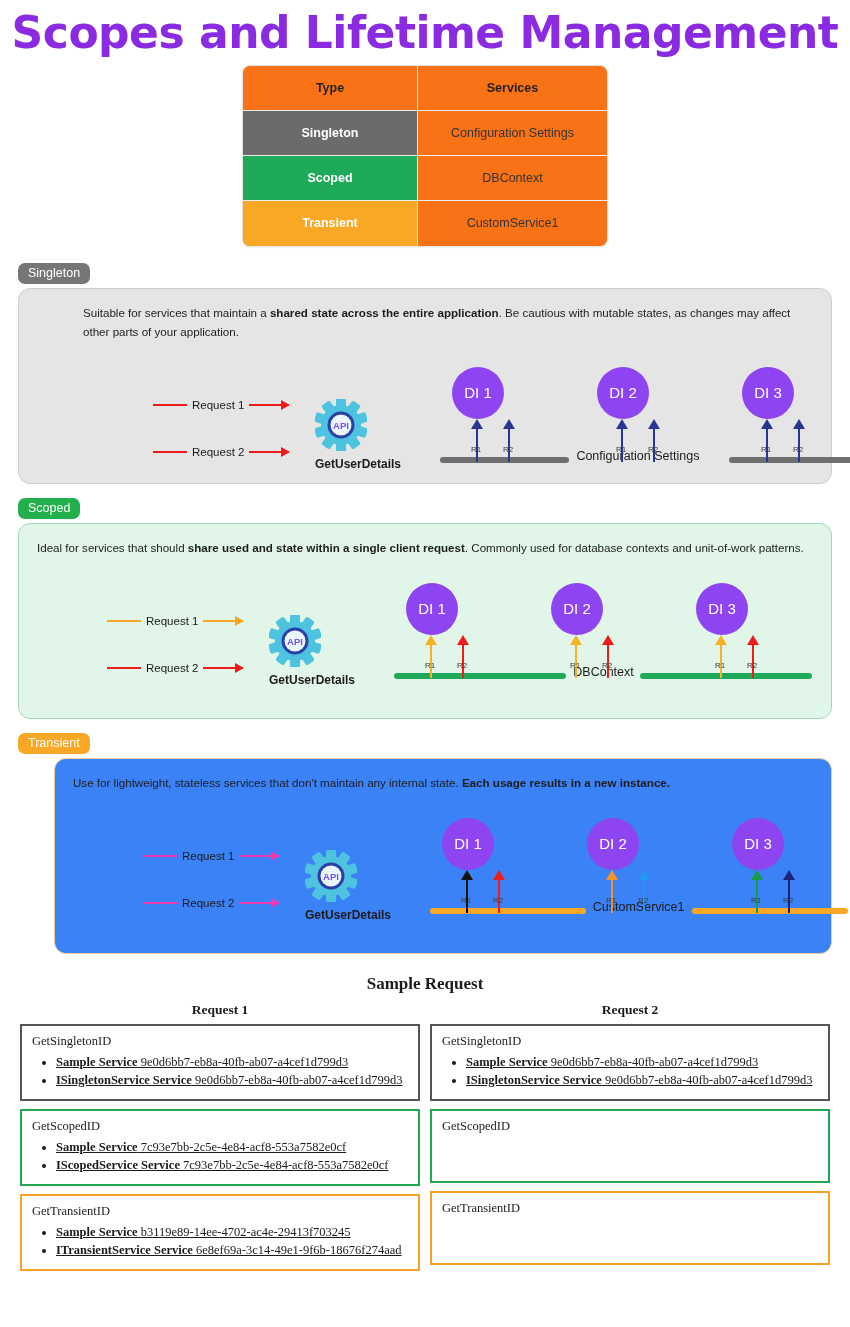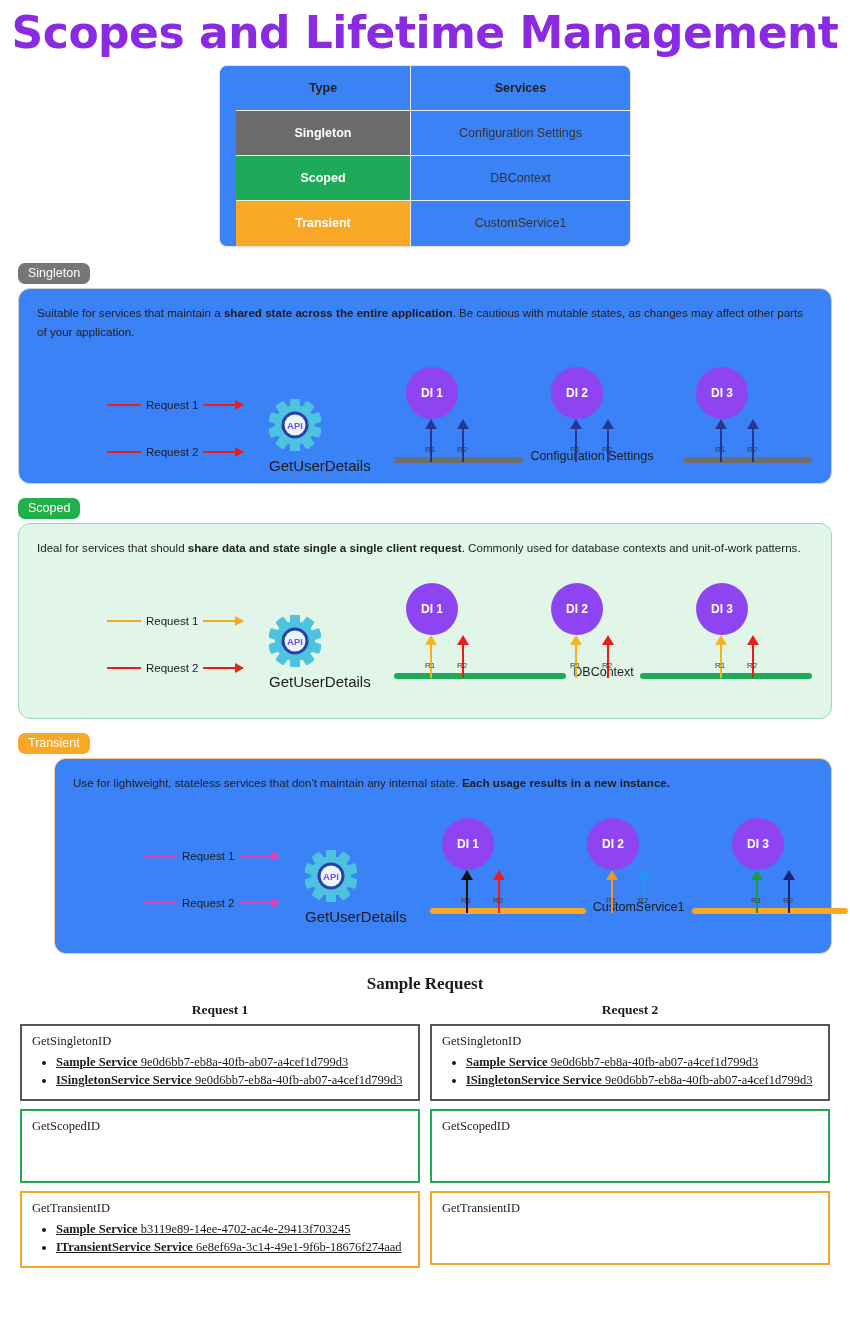--- a/index.html
+++ b/index.html
@@ -23,27 +23,26 @@
     margin: 8px 0 6px 0;
     line-height: 1.15;
     font-family: "DejaVu Sans", sans-serif;
   }
 
   
   .table-wrap { display:flex; justify-content:center; margin-top: 4px; }
   table.type-table {
     border-collapse: separate;
     border-spacing: 0;
-    width: 412px;
+    width: 366px;
     border: 1px solid #e3e3e3;
     border-radius: 8px;
     overflow: hidden;
     box-shadow: 0 1px 2px rgba(0,0,0,.06);
-    background:#3b82f6;
-    padding-left:16px;
+    background:#f97316;
   }
   table.type-table th, table.type-table td {
     font-size: 12.5px;
     text-align:center;
     height: 45px;
     padding: 0 6px;
     border-bottom: 1px solid #ececec;
   }
   table.type-table th { font-weight:700; color:#222; }
   table.type-table th.col-type, table.type-table td.cell-type { width: 175px; border-right:1px solid #ececec; }
@@ -85,28 +84,28 @@
   .req-arrow { position: relative; width: 40px; height: 2px; }
   .req-arrow::after{
     content:""; position:absolute; right:-1px; top:-4px;
     width:0;height:0;border-left:9px solid currentColor;
     border-top:5px solid transparent;border-bottom:5px solid transparent;
   }
   .req-arrow { background: currentColor; }
 
   
   .api-block { position:absolute; width: 110px; }
-  .api-label { font-size:15px; margin-top:2px; color:#1b1b1b; }
+  .api-label { font-size:12px; margin-top:2px; color:#1b1b1b;font-weight:bold; }
 
   
   .di {
     position:absolute;
     width: 52px; height: 52px; border-radius: 50%;
     background: #8e44f0;
-    color:#fff; font-size:12px; font-weight:700;
+    color:#fff; font-size:15px; font-weight:400;
     display:flex; align-items:center; justify-content:center;text-align:right;
   }
 
   
   .uparrow { position:absolute; width: 12px; }
   .uparrow .shaft { position:absolute; left:5px; top:8px; width:2px; height:26px; background: currentColor;}
   .uparrow .head {
     position:absolute; left:0px; top:0px;
     width:0;height:0;
     border-bottom: 10px solid currentColor;
@@ -175,21 +174,21 @@
         </tr>
         <tr>
           <td class="cell-type" style="background:#f9a826">Transient</td>
           <td class="cell-svc">CustomService1</td>
         </tr>
       </tbody>
   </table>
 </div>
 
 <div id="sections-host" style="margin-top:16px;">
-    <div class="section" style="margin-bottom: 14px;"><span class="badge" style="background: rgb(118, 118, 118);">Singleton</span><div class="panel" style="background: #3b82f6; border: 1px solid rgb(207, 207, 207);">
+    <div class="section" style="margin-bottom: 14px;"><span class="badge" style="background: rgb(118, 118, 118);">Singleton</span><div class="panel" style="background: #e5e5e5; border: 1px solid rgb(207, 207, 207); padding-left: 46px;">
         <div class="panel-desc">Suitable for services that maintain a <b>shared state across the entire application</b>. Be cautious with mutable states, as changes may affect other parts of your application.</div>
         <div class="diagram">
           <div class="req-line" style="left: 88px; top: 58px; color: rgb(238, 27, 27);">
             <span class="req-dash" style="background: rgb(238, 27, 27);"></span>
             <span class="req-label">Request 1</span>
             <span class="req-arrow"></span>
           </div>
           <div class="req-line" style="left: 88px; top: 105px; color: rgb(238, 27, 27);">
             <span class="req-dash" style="background: rgb(238, 27, 27);"></span>
             <span class="req-label">Request 2</span>
@@ -249,21 +248,21 @@
           <div class="tick" style="left: 701px; top: 112px; background: rgb(40, 53, 147);"></div>
           <div class="uparrow" style="left: 728px; top: 78px; color: rgb(40, 53, 147);">
             <span class="head"></span>
             <span class="shaft"></span>
           </div>
           <div class="rlabel" style="left: 728px; top: 104px;">R2</div>
           <div class="tick" style="left: 733px; top: 112px; background: rgb(40, 53, 147);"></div>
         </div>
       </div></div>
     <div class="section" style="margin-bottom: 14px;"><span class="badge" style="background: rgb(33, 176, 75);">Scoped</span><div class="panel" style="background: rgb(225, 245, 233); border: 1px solid rgb(159, 216, 184);">
-        <div class="panel-desc">Ideal for services that should <b>share data and state single a single client request</b>. Commonly used for database contexts and unit-of-work patterns.</div>
+        <div class="panel-desc">Ideal for services that should <b>share used and state within a single client request</b>. Commonly used for database contexts and unit-of-work patterns.</div>
         <div class="diagram">
           <div class="req-line" style="left: 88px; top: 58px; color: rgb(245, 166, 35);">
             <span class="req-dash" style="background: rgb(245, 166, 35);"></span>
             <span class="req-label">Request 1</span>
             <span class="req-arrow"></span>
           </div>
           <div class="req-line" style="left: 88px; top: 105px; color: rgb(238, 27, 27);">
             <span class="req-dash" style="background: rgb(238, 27, 27);"></span>
             <span class="req-label">Request 2</span>
             <span class="req-arrow"></span>
@@ -409,20 +408,24 @@
       <div class="req-col-head">Request 1</div>
       <div class="res-box" style="border-color: rgb(85, 85, 85);">
         <div class="hdr">GetSingletonID</div>
         <ul>
           <li><b>Sample Service</b> 9e0d6bb7-eb8a-40fb-ab07-a4cef1d799d3</li>
           <li><b>ISingletonService Service</b> 9e0d6bb7-eb8a-40fb-ab07-a4cef1d799d3</li>
         </ul>
       </div>
       <div class="res-box" style="border-color: rgb(34, 168, 79);">
         <div class="hdr">GetScopedID</div>
+        <ul>
+          <li><b>Sample Service</b> 7c93e7bb-2c5e-4e84-acf8-553a7582e0cf</li>
+          <li><b>IScopedService Service</b> 7c93e7bb-2c5e-4e84-acf8-553a7582e0cf</li>
+        </ul>
       </div>
       <div class="res-box" style="border-color: rgb(247, 162, 43);">
         <div class="hdr">GetTransientID</div>
         <ul>
           <li><b>Sample Service</b> b3119e89-14ee-4702-ac4e-29413f703245</li>
           <li><b>ITransientService Service</b> 6e8ef69a-3c14-49e1-9f6b-18676f274aad</li>
         </ul>
       </div>
     </div>
     <div class="req-col">

